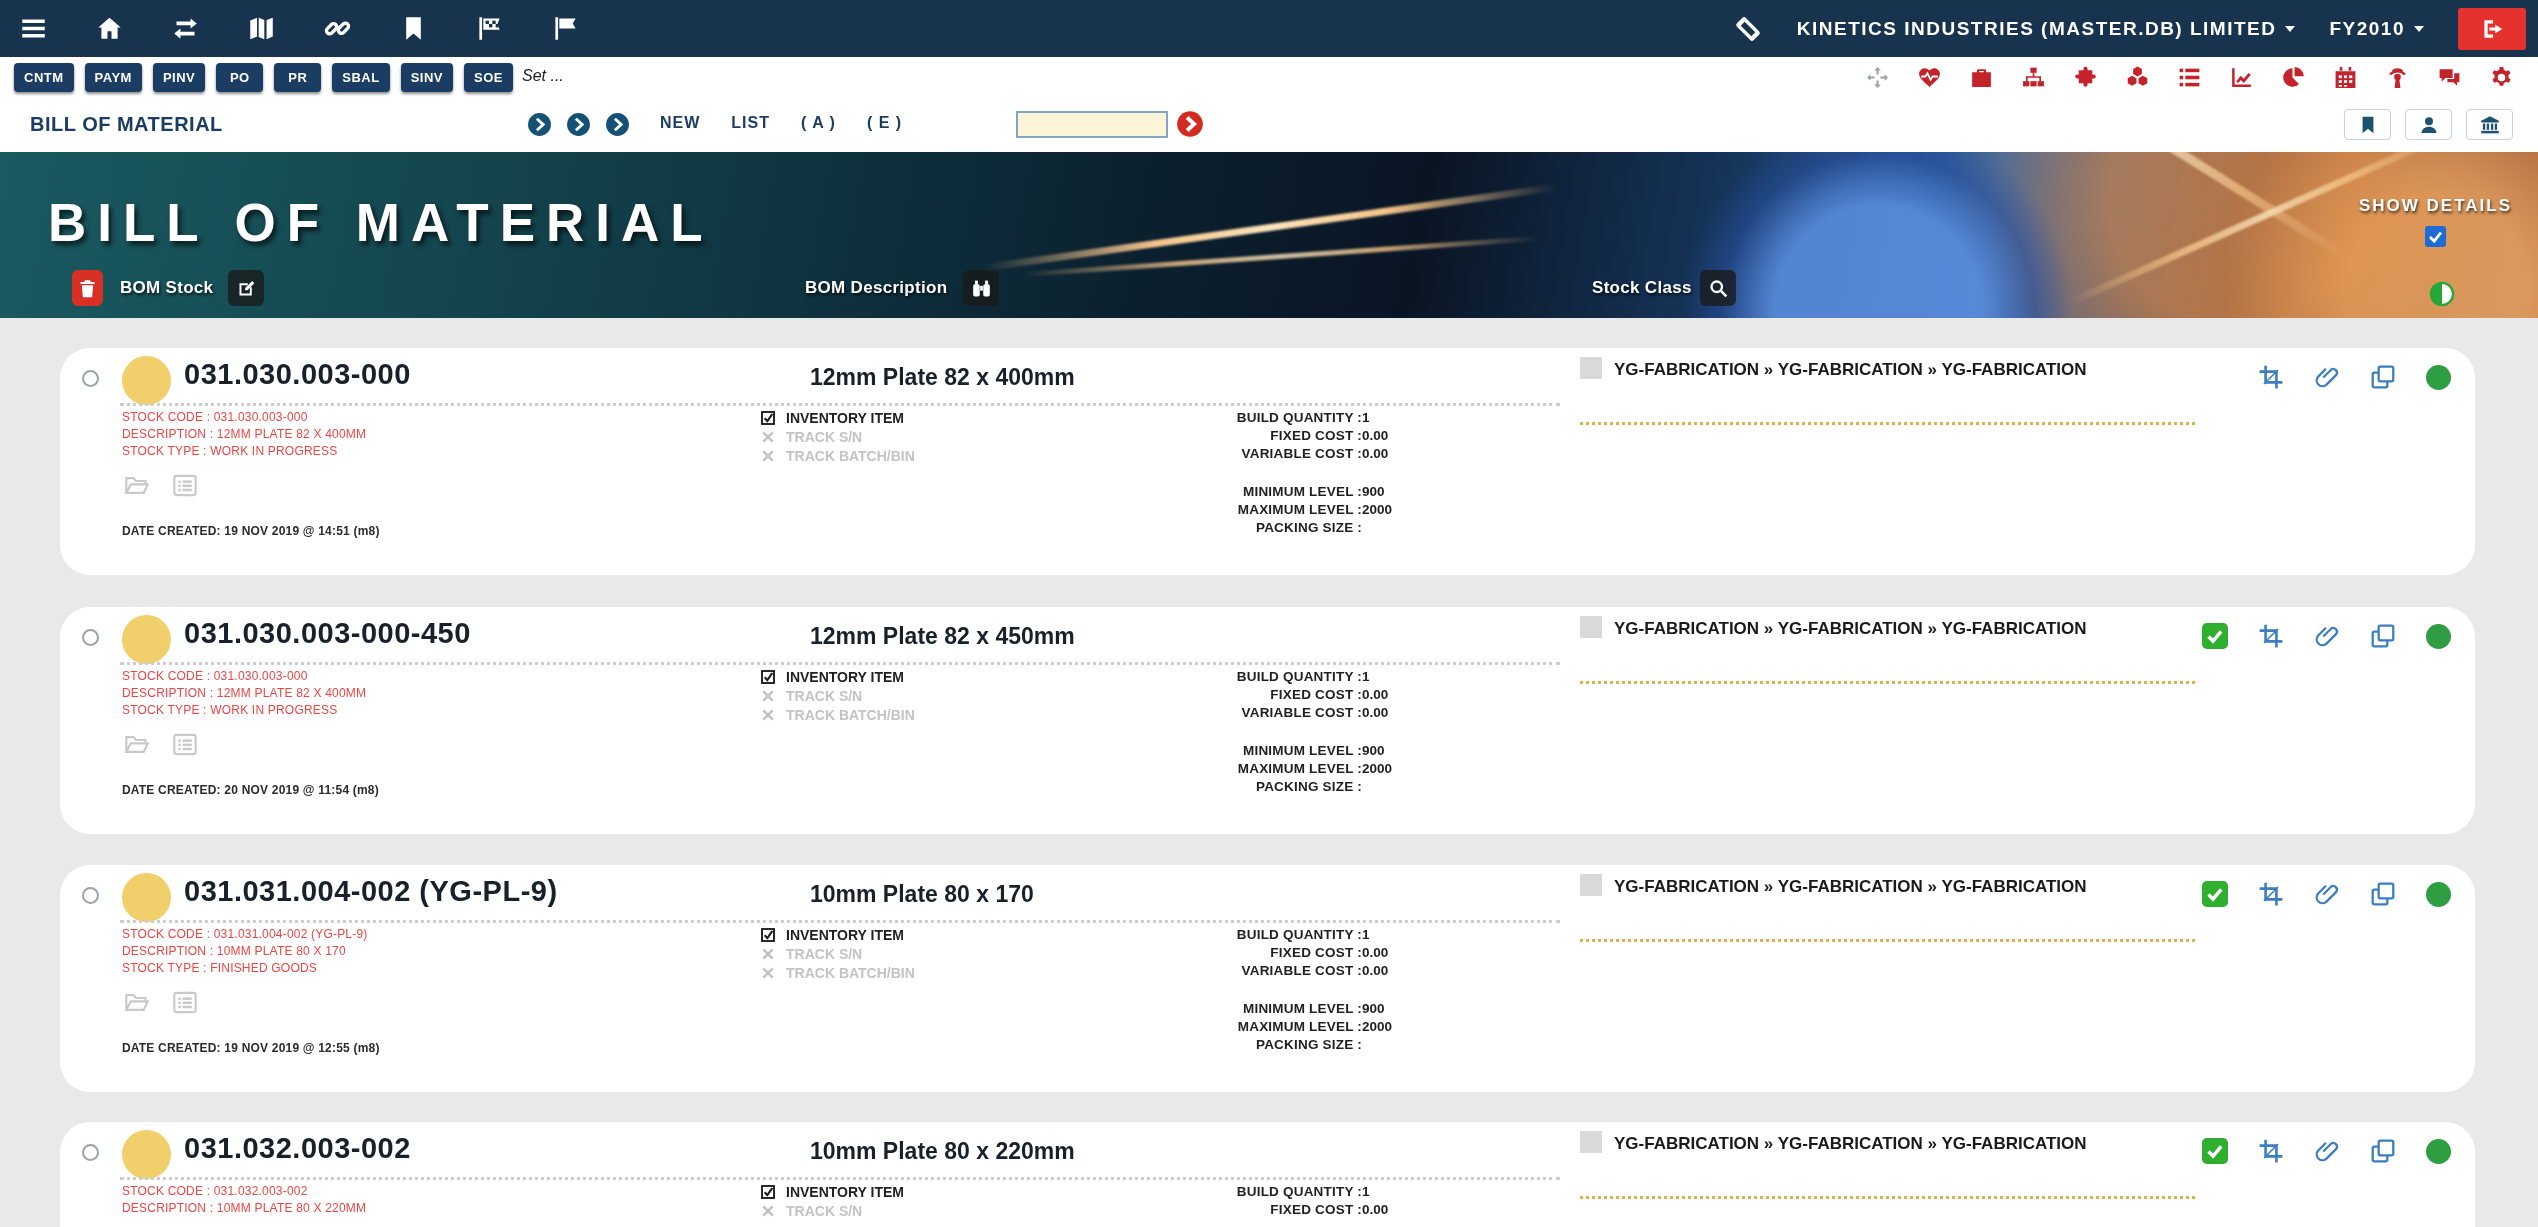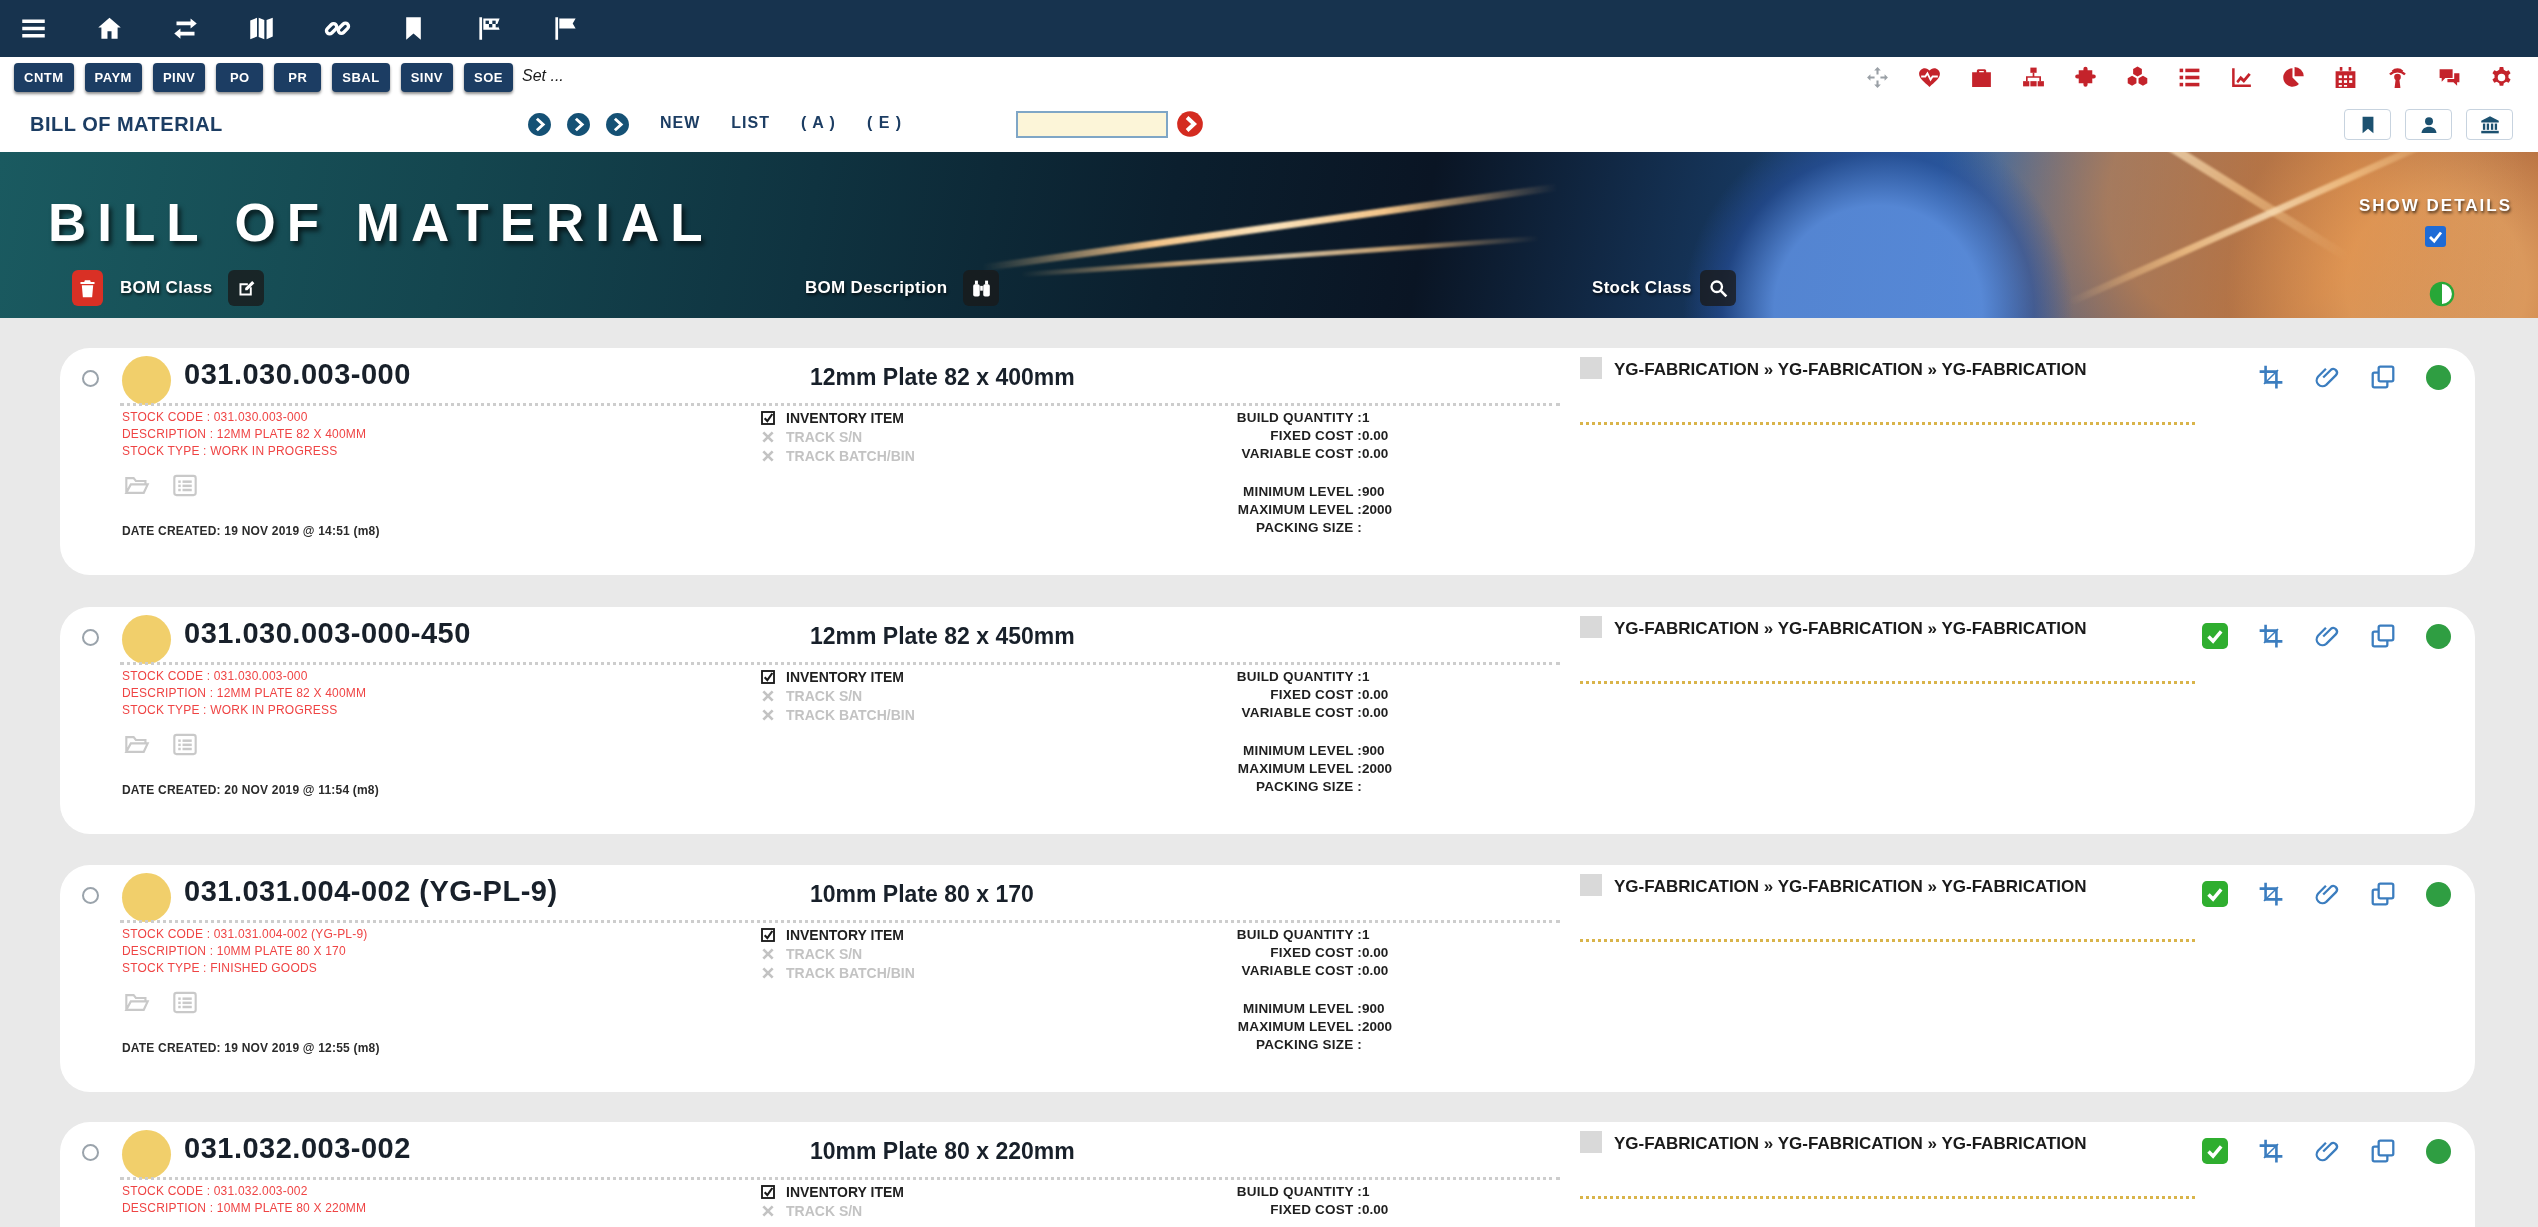--- a/index.html
+++ b/index.html
@@ -130,20 +130,41 @@
             <rect x="17.5" y="8" width="2.6" height="3"></rect>
           </g>
         </svg>
       <svg class="ic" viewBox="0 0 24 24">
           <g fill="currentColor">
             <rect x="3" y="2" width="2.4" height="20"></rect>
             <path d="M6.5 3h14.5l-2.6 4.5L21 12H6.5z"></path>
           </g>
         </svg>
     </div>
+    <div class="nav-right">
+      <svg class="ic" viewBox="0 0 24 24" style="width:30px;height:30px;color:#fff">
+          <g transform="rotate(45 12 12)">
+            <rect x="2.5" y="7" width="19" height="10" rx="2" fill="currentColor"></rect>
+            <rect x="6" y="9.8" width="12" height="4.4" fill="#17334E"></rect>
+          </g>
+        </svg>
+      <div class="company">
+        <span>KINETICS INDUSTRIES (MASTER.DB) LIMITED</span>
+        <span class="caret"></span>
+      </div>
+      <div class="fiscal">
+        <span>FY2010</span>
+        <span class="caret"></span>
+      </div>
+      <div class="logout-btn">
+        <svg class="ic" viewBox="0 0 24 24">
+            <path fill="currentColor" d="M13 4v3H8v10h5v3H5V4zM15 8l6.5 4-6.5 4v-2.6H9.5V10.6H15z"></path>
+          </svg>
+      </div>
+    </div>
   </header>
 
   <div class="quickbar">
     <div class="qb-buttons">
       <button class="qb-btn">CNTM</button>
       <button class="qb-btn">PAYM</button>
       <button class="qb-btn">PINV</button>
       <button class="qb-btn">PO</button>
       <button class="qb-btn">PR</button>
       <button class="qb-btn">SBAL</button>
@@ -295,21 +316,21 @@
           <rect width="21" height="21" rx="3" fill="#1E6BD6"></rect>
           <path d="M5 11l4.2 4.2L16 6.5" stroke="#fff" stroke-width="2.8" fill="none"></path>
         </svg>
     </div>
     <div class="hero-cols">
       <div class="hbtn trash" style="left:72px">
           <svg class="ic" viewBox="0 0 24 24">
             <path fill="#fff" d="M9 2.5h6l.7 2H20v2.3H4V4.5h4.3zM5.5 8.3h13L17.3 22H6.7z"></path>
           </svg>
         </div>
-      <span class="hcol-label" style="left:120px">BOM Class</span>
+      <span class="hcol-label" style="left:120px">BOM Stock</span>
       <div class="hbtn" style="left:228px">
           <svg class="ic" viewBox="0 0 24 24">
             <path fill="#fff" d="M4 6h9.5v2.2H6.2v9.6h9.6v-7.3H18V20H4z"></path>
             <path fill="#fff" d="M10.5 11.5 18.5 3.5 21 6l-8 8h-2.5z"></path>
           </svg>
         </div>
       <span class="hcol-label" style="left:805px">BOM Description</span>
       <div class="hbtn" style="left:963px">
           <svg class="ic" viewBox="0 0 24 24">
             <g fill="#fff">

